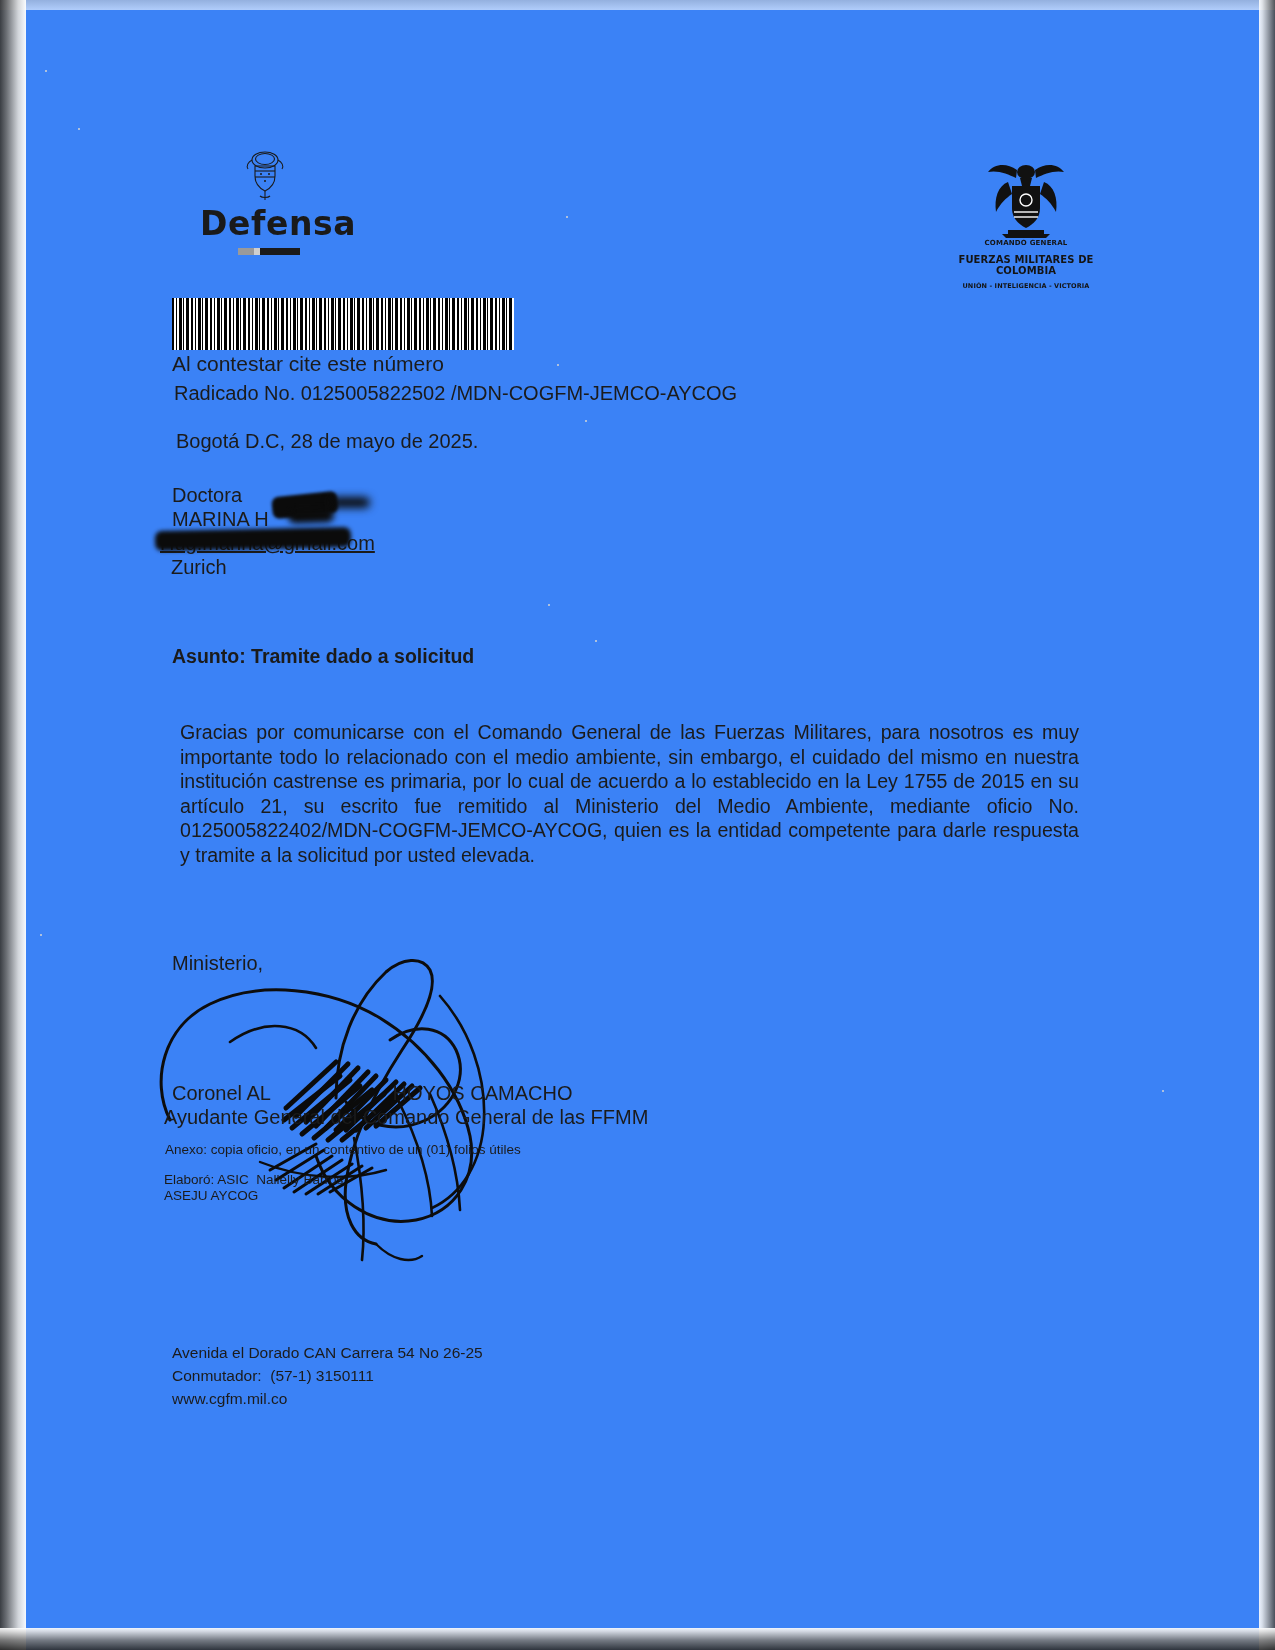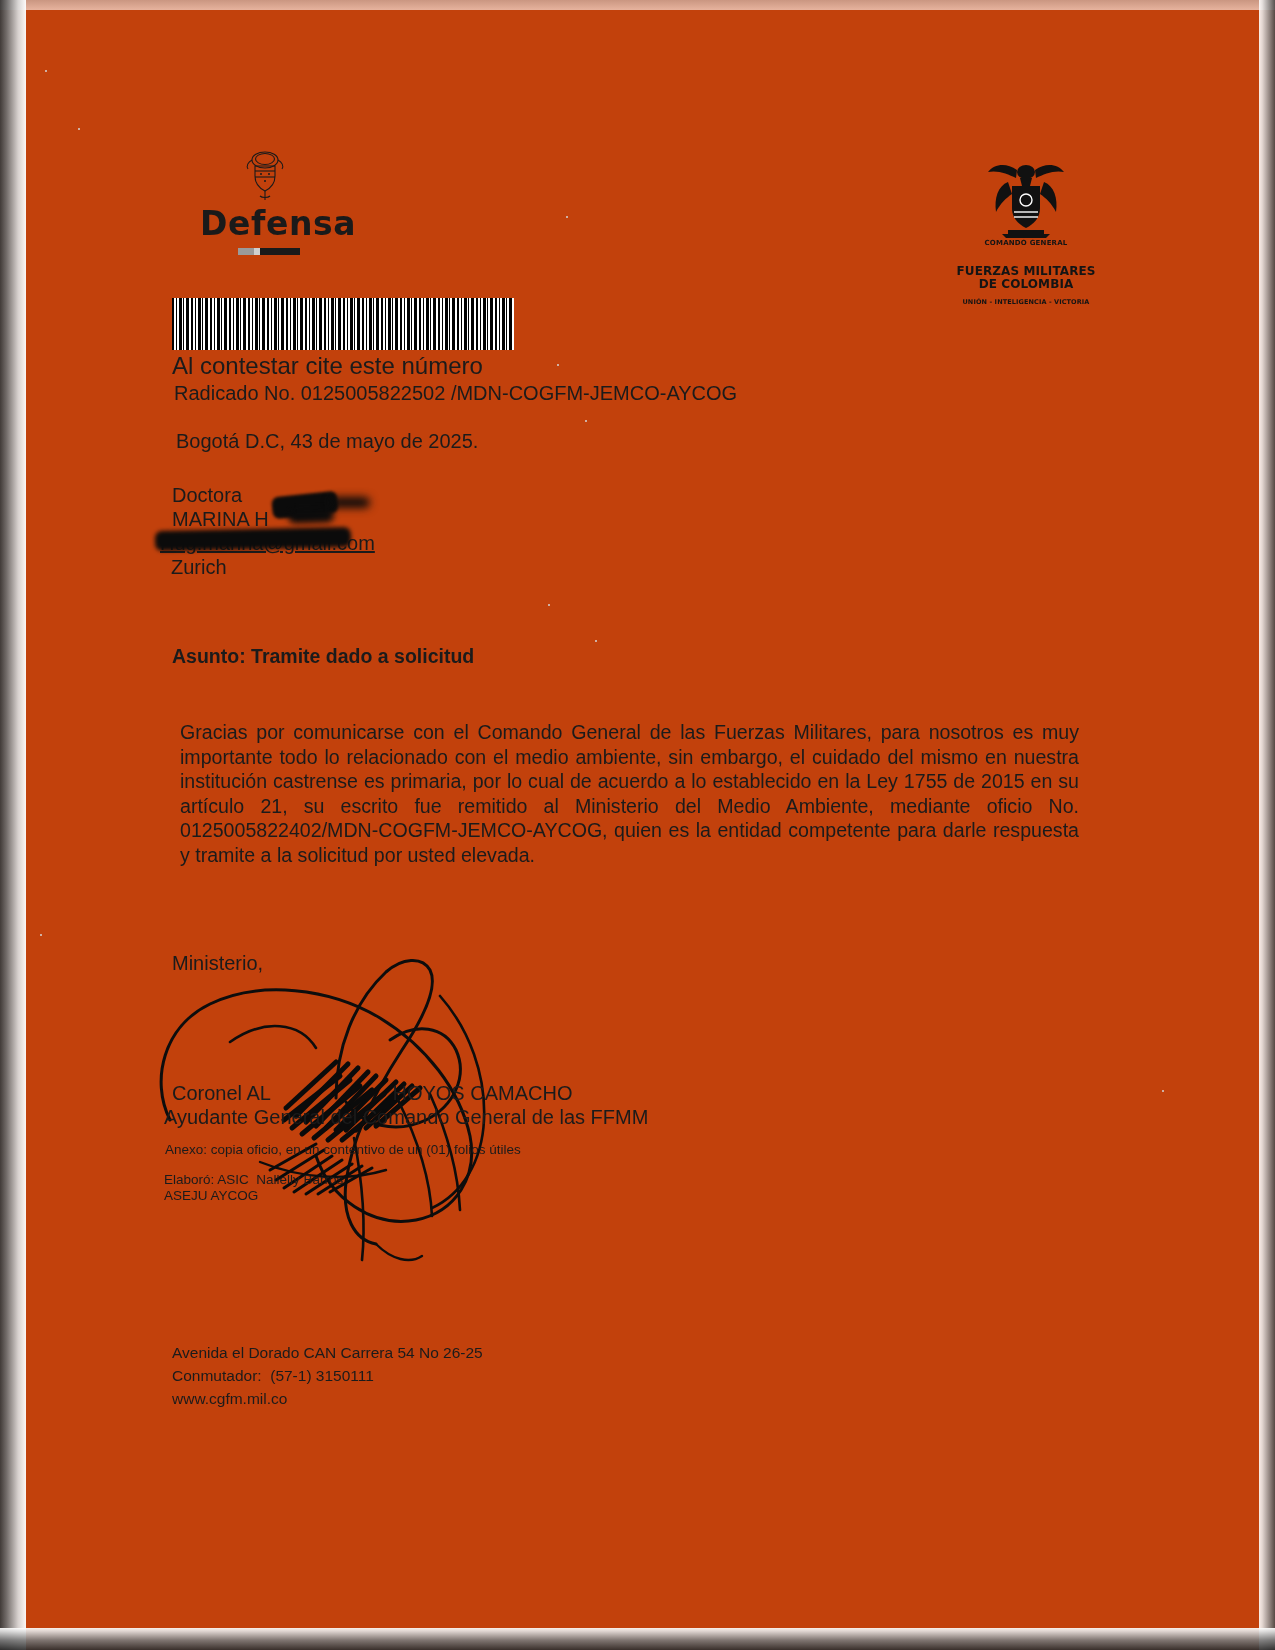--- a/index.html
+++ b/index.html
@@ -4,21 +4,21 @@
 <style>
   html, body {
     margin: 0;
     padding: 0;
     background: #8a8a8a;
   }
   .page {
     position: relative;
     width: 1275px;
     height: 1650px;
-    background: #c2410c;
+    background: #3b82f6;
     overflow: hidden;
     font-family: "Liberation Sans", sans-serif;
     color: #111;
     
     box-shadow: inset 0 0 0 0 #fff;
   }
   
   .scan-edge-left {
     position: absolute;
     left: 0; top: 0;
@@ -90,21 +90,21 @@
     width: 160px;
     text-align: center;
   }
   .mil-crest-img { width: 96px; height: 82px; margin: 0 auto; }
   .mil-cap {
     font-family: "DejaVu Sans", sans-serif;
     color: #141414;
     line-height: 1.12;
   }
   .mil-cap-1 { font-size: 7px; font-weight: 700; letter-spacing: .2px; }
-  .mil-cap-2 { font-size: 12px; font-weight: 700; letter-spacing: .1px; margin-top: 17px; }
+  .mil-cap-2 { font-size: 10px; font-weight: 700; letter-spacing: .1px; margin-top: 6px; }
   .mil-cap-3 { font-size: 6.5px; font-weight: 700; letter-spacing: .1px; margin-top: 7px; }
 
   
   .barcode {
     position: absolute;
     left: 172px;
     top: 298px;
     width: 342px;
     height: 52px;
     background-repeat: repeat-x;
@@ -118,21 +118,21 @@
         #000 14px 17px, #fff 17px 19px);
   }
 
   
   .txt {
     position: absolute;
     font-family: "Liberation Sans", sans-serif;
     color: #1b1b1b;
     white-space: pre;
   }
-  .t-cite   { left: 172px; top: 352px;  font-size: 24px; }
+  .t-cite   { left: 172px; top: 352px;  font-size: 21px; }
   .t-rad    { left: 174px; top: 382px;  font-size: 20px; }
   .t-city   { left: 176px; top: 430px;  font-size: 20px; }
 
   .t-doctora { left: 172px; top: 484px; font-size: 20px; }
   .t-name    { left: 172px; top: 508px; font-size: 20px; }
   .t-email   { left: 160px; top: 532px; font-size: 20px; text-decoration: underline; }
   .t-zurich  { left: 171px; top: 556px; font-size: 20px; }
 
   .t-asunto { left: 172px; top: 645px; font-size: 19.5px; font-weight: bold; }
 
@@ -262,21 +262,21 @@
       <div class="mil-cap-1">COMANDO GENERAL</div>
       <div class="mil-cap-2">FUERZAS MILITARES DE COLOMBIA</div>
       <div class="mil-cap-3">UNIÓN - INTELIGENCIA - VICTORIA</div>
     </div>
   </div>
 
   <div class="barcode"></div>
   <div class="txt t-cite">Al contestar cite este número</div>
   <div class="txt t-rad">Radicado No. 0125005822502 /MDN-COGFM-JEMCO-AYCOG</div>
 
-  <div class="txt t-city">Bogotá D.C, 43 de mayo de 2025.</div>
+  <div class="txt t-city">Bogotá D.C, 28 de mayo de 2025.</div>
 
   <div class="txt t-doctora">Doctora</div>
   <div class="txt t-name">MARINA H</div>
   <div class="txt t-email">Hug.marina@gmail.com</div>
   <div class="txt t-zurich">Zurich</div>
 
   <div class="redact r1"></div>
   <div class="redact r4"></div>
   <div class="redact r2"></div>
   <div class="redact r3"></div>

